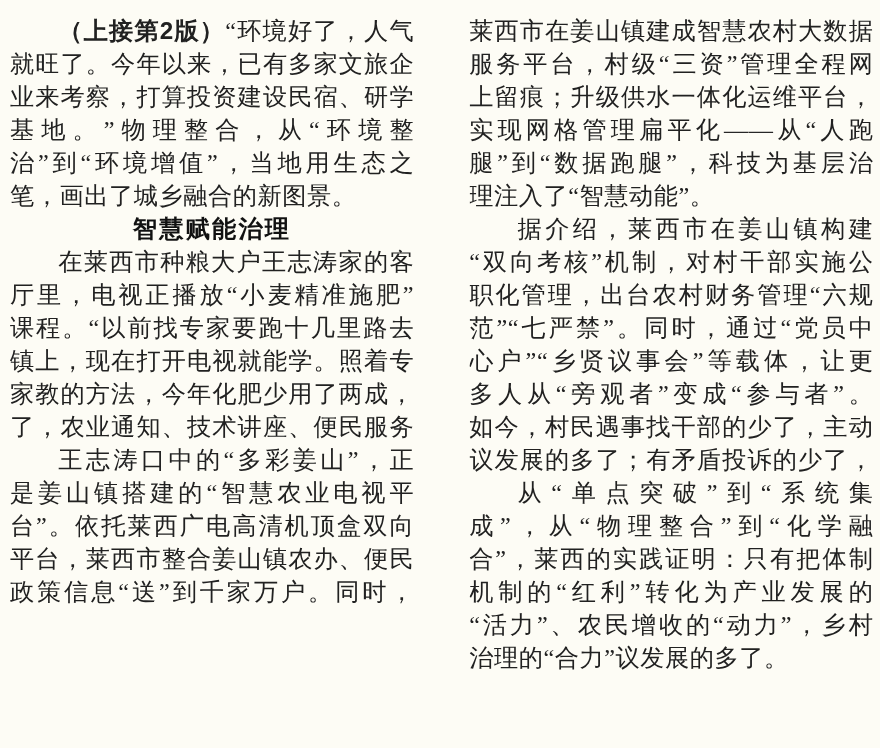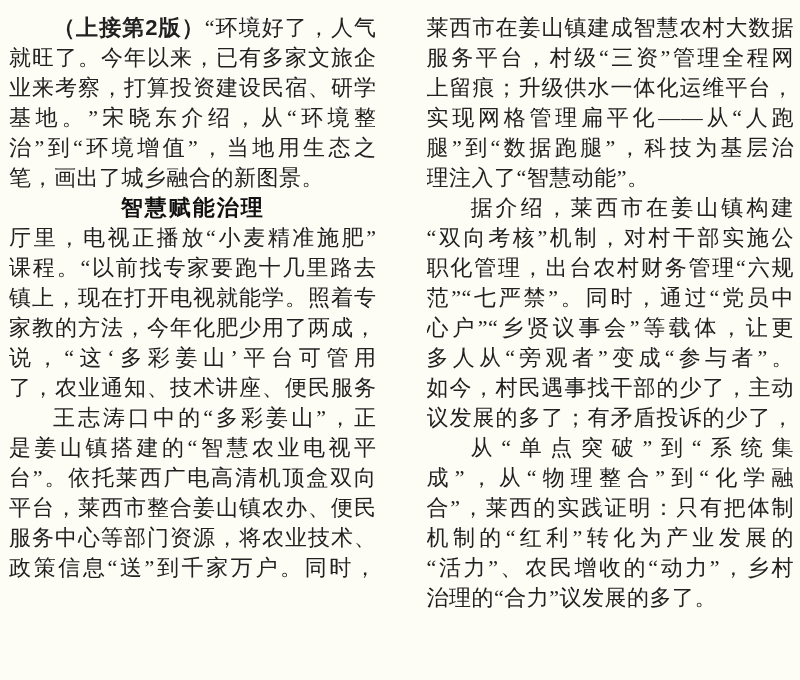--- a/index.html
+++ b/index.html
@@ -42,35 +42,34 @@
   }
 </style>
 </head>
 <body>
 
 <div class="page" style="background: rgb(253, 252, 245); color: rgb(33, 33, 33);">
   <div class="column">
       <div class="line indent"><span class="lead-bold">（上接第2版）</span><span>“环境好了，人气</span></div>
       <div class="line"><span>就旺了。今年以来，已有多家文旅企</span></div>
       <div class="line"><span>业来考察，打算投资建设民宿、研学</span></div>
-      <div class="line"><span>基地。”宋晓东介绍，从“环境整</span></div>
+      <div class="line"><span>基地。”物理整合，从“环境整</span></div>
       <div class="line"><span>治”到“环境增值”，当地用生态之</span></div>
       <div class="line last"><span>笔，画出了城乡融合的新图景。</span></div>
       <div class="line heading" style="color: rgb(17, 17, 17);"><span>智慧赋能治理</span></div>
+      <div class="line indent"><span>在莱西市种粮大户王志涛家的客</span></div>
       <div class="line"><span>厅里，电视正播放“小麦精准施肥”</span></div>
       <div class="line"><span>课程。“以前找专家要跑十几里路去</span></div>
       <div class="line"><span>镇上，现在打开电视就能学。照着专</span></div>
       <div class="line"><span>家教的方法，今年化肥少用了两成，</span></div>
-      <div class="line"><span>说，“这‘多彩姜山’平台可管用</span></div>
       <div class="line"><span>了，农业通知、技术讲座、便民服务</span></div>
       <div class="line indent"><span>王志涛口中的“多彩姜山”，正</span></div>
       <div class="line"><span>是姜山镇搭建的“智慧农业电视平</span></div>
       <div class="line"><span>台”。依托莱西广电高清机顶盒双向</span></div>
       <div class="line"><span>平台，莱西市整合姜山镇农办、便民</span></div>
-      <div class="line"><span>服务中心等部门资源，将农业技术、</span></div>
       <div class="line"><span>政策信息“送”到千家万户。同时，</span></div>
     </div>
   <div class="column">
       <div class="line"><span>莱西市在姜山镇建成智慧农村大数据</span></div>
       <div class="line"><span>服务平台，村级“三资”管理全程网</span></div>
       <div class="line"><span>上留痕；升级供水一体化运维平台，</span></div>
       <div class="line"><span>实现网格管理扁平化——从“人跑</span></div>
       <div class="line"><span>腿”到“数据跑腿”，科技为基层治</span></div>
       <div class="line last"><span>理注入了“智慧动能”。</span></div>
       <div class="line indent"><span>据介绍，莱西市在姜山镇构建</span></div>

